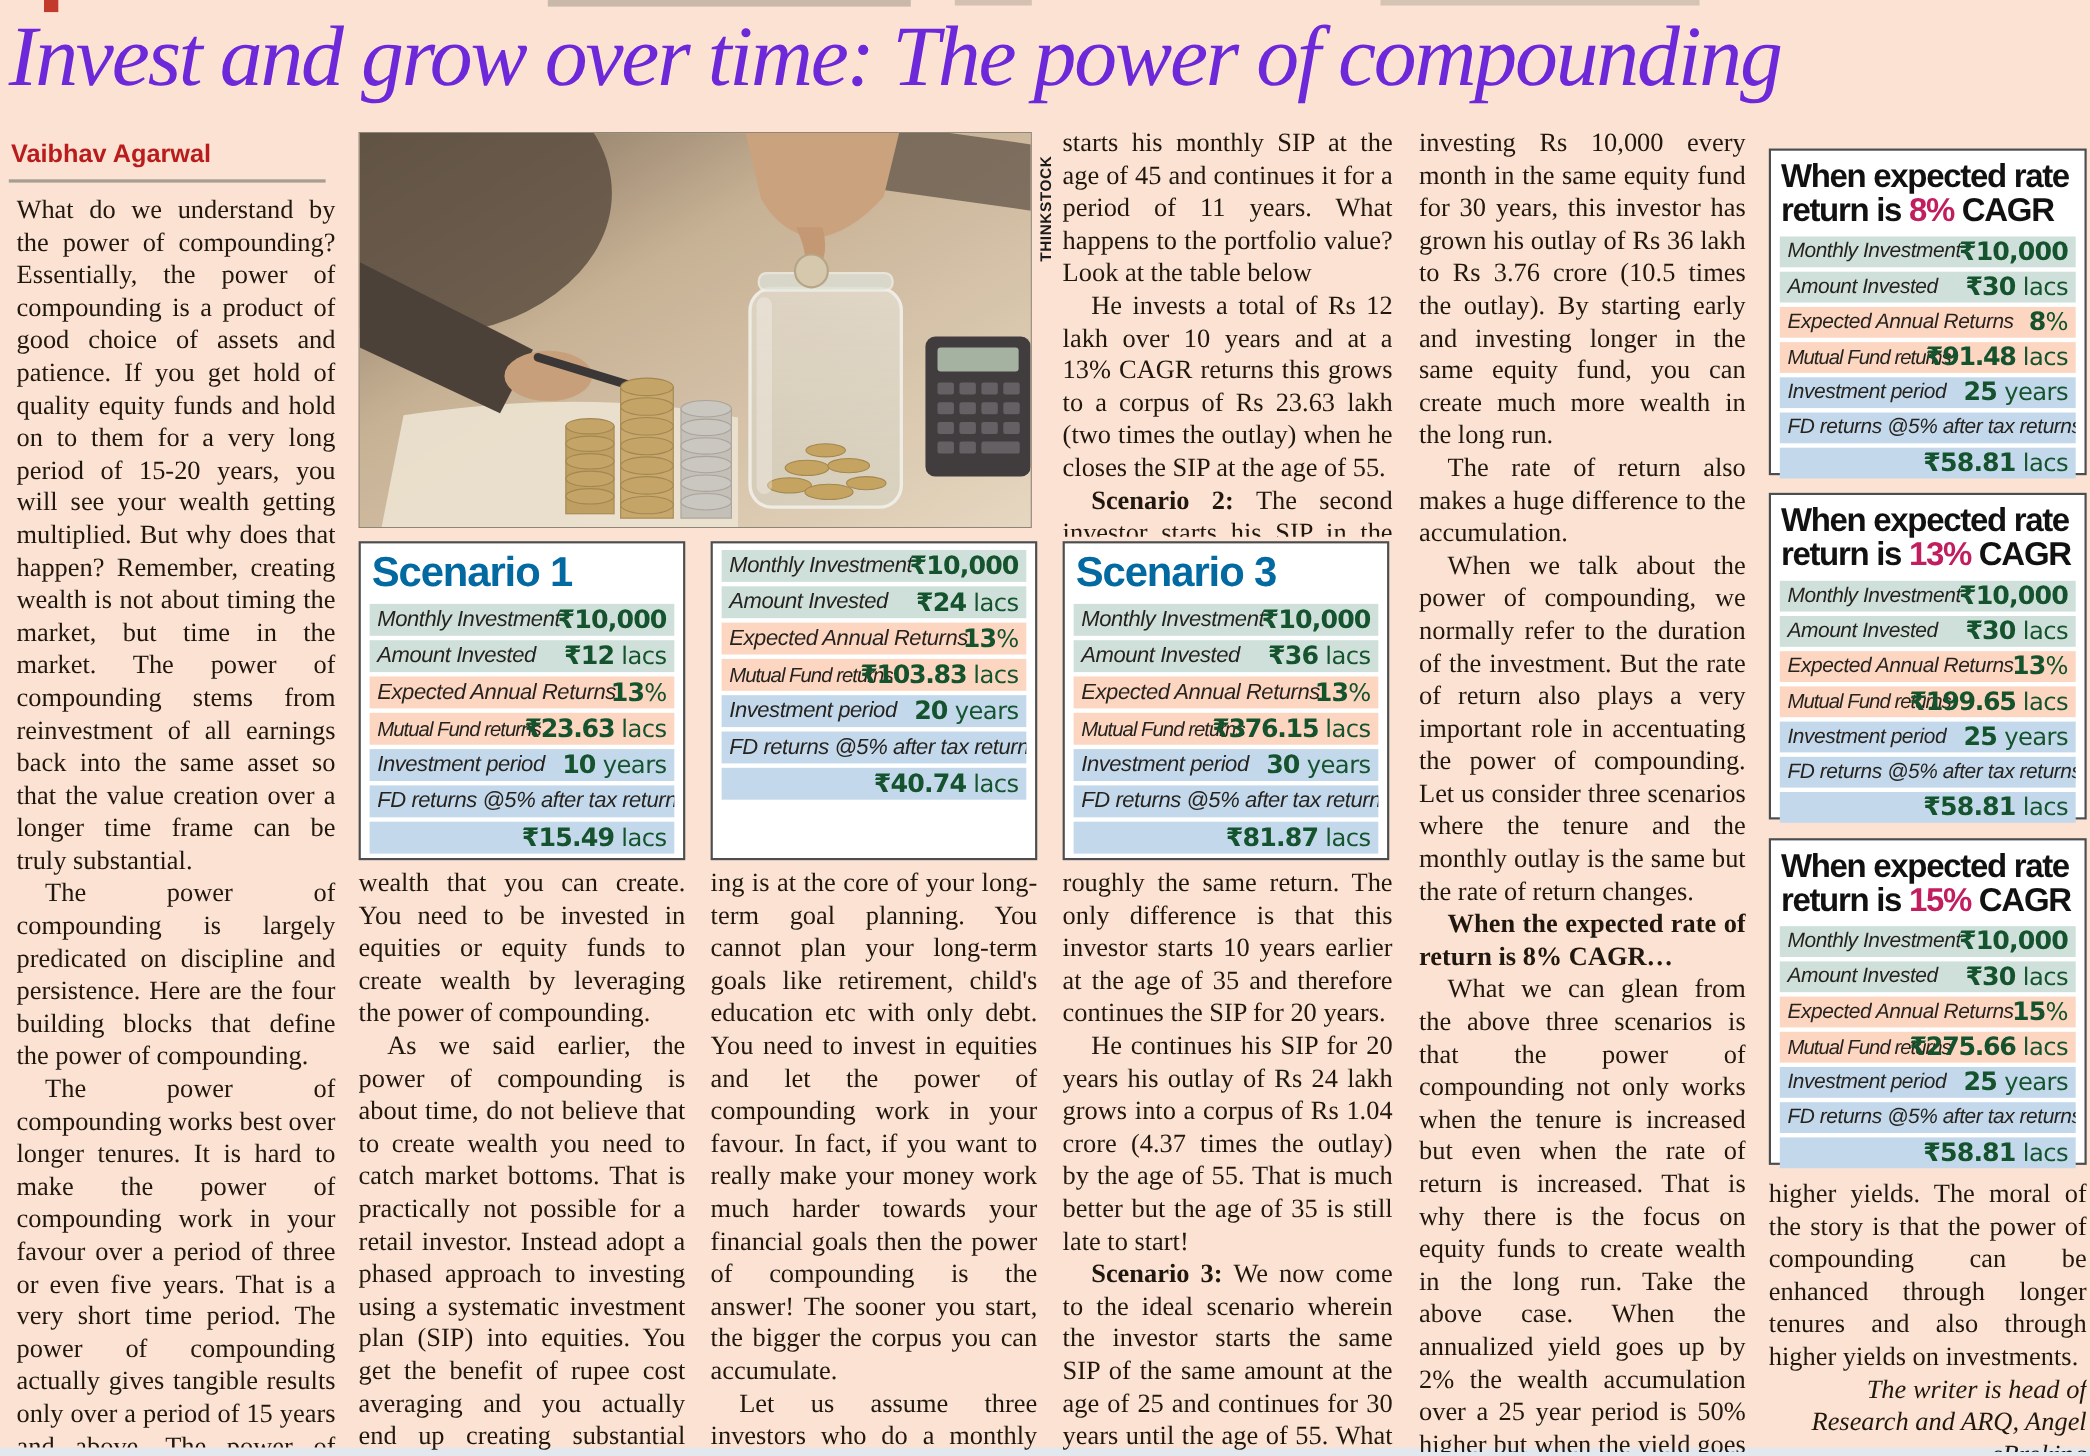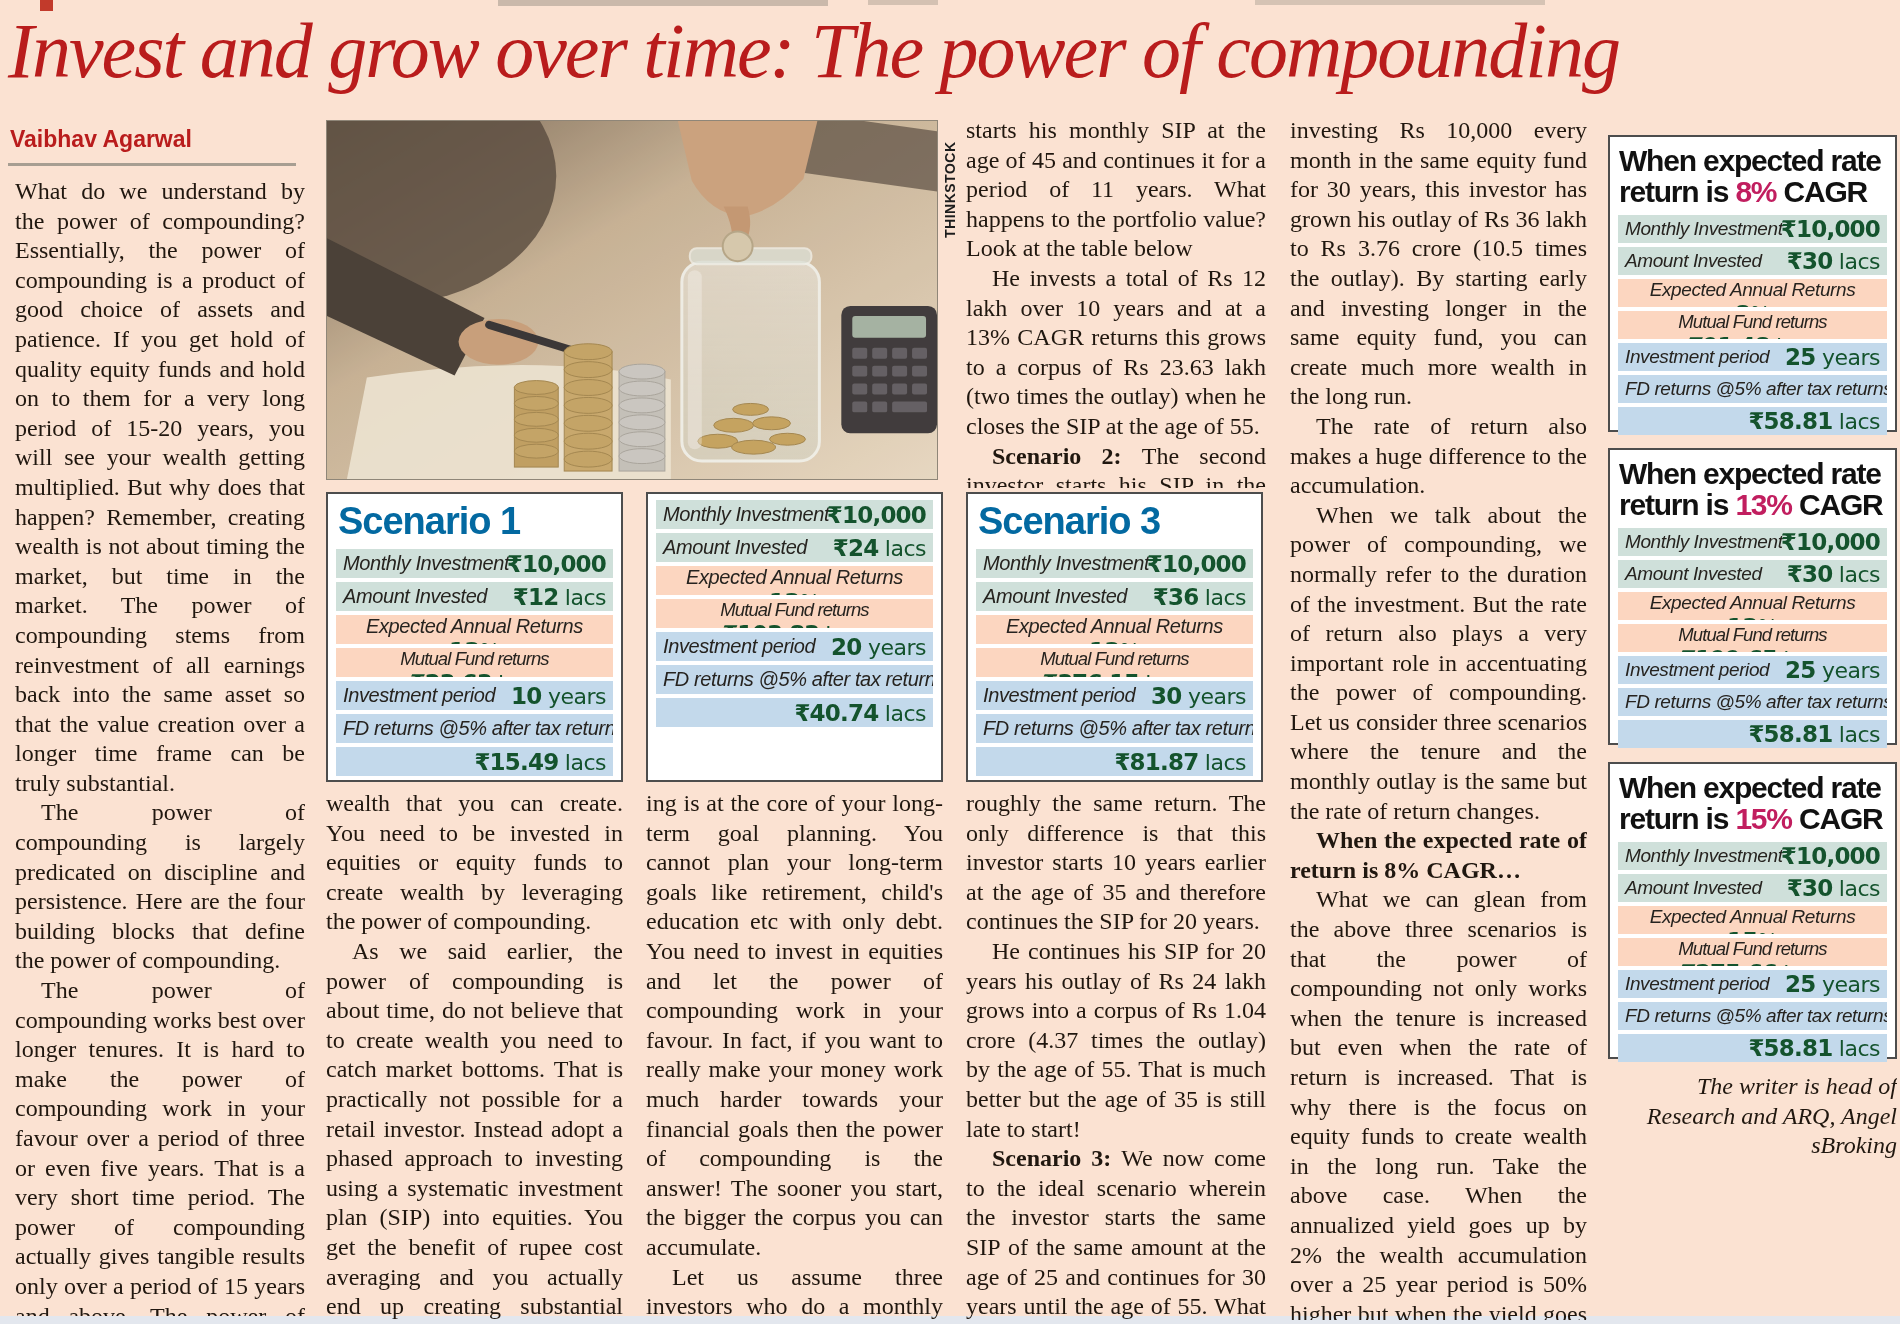--- a/index.html
+++ b/index.html
@@ -9,21 +9,21 @@
   
   .frag{position:absolute;}
   .frag-red{left:40px;top:0;width:13px;height:11px;background:#c23a2b;}
   .frag-gray1{left:498px;top:0;width:330px;height:6px;background:#a3988b;opacity:.55;}
   .frag-gray2{left:868px;top:0;width:70px;height:5px;background:#a3988b;opacity:.45;}
   .frag-gray3{left:1255px;top:0;width:290px;height:5px;background:#b0a496;opacity:.5;}
   .frag-bottom{left:0;bottom:0;width:1900px;height:8px;background:#e3e7ee;}
 
   .headline{position:absolute;left:8px;top:10px;width:1890px;white-space:nowrap;
     font-family:"Liberation Serif",serif;font-style:italic;font-weight:400;
-    font-size:78px;line-height:1.06;letter-spacing:-2px;color:#b91c1c;}
+    font-size:78px;line-height:1.06;letter-spacing:-2px;color:#6d28d9;}
   .byline{position:absolute;left:10px;top:126px;font-family:"Liberation Sans",sans-serif;
     font-weight:bold;font-size:23px;color:#b91c1c;}
   .byline-rule{position:absolute;left:8px;top:163px;width:288px;height:3px;background:#a79e92;}
 
   .body-col{position:absolute;font-size:24px;line-height:29.6px;text-align:justify;overflow:hidden;}
   .para{margin:0;text-indent:26px;}
   .para.noindent{text-indent:0;}
   .para.boldline{font-weight:bold;}
   .para.credit{font-style:italic;text-align:right;text-indent:0;}
 
@@ -52,21 +52,21 @@
   .sc-title{font-family:"Liberation Sans",sans-serif;font-weight:bold;font-size:38px;letter-spacing:-1px;
     color:#0369a1;margin:2px 0 9px 2px;line-height:1;}
   .rt-title{font-family:"Liberation Sans",sans-serif;font-weight:bold;font-size:30px;letter-spacing:-1.2px;
     color:#111;line-height:1.04;margin:2px 0 8px 1px;}
   .rt-title .rate{color:#c11e5f;}
 
   .trow{display:flex;justify-content:space-between;align-items:center;height:29px;margin-bottom:4px;
     padding:0 7px;box-sizing:border-box;overflow:hidden;}
   .rt-rows .trow{height:28px;}
   .tint-teal{background:#cfe0da;}
-  .tint-peach{background:#fcd6c0;flex-direction:column;}
+  .tint-peach{background:#fcd6c0;}
   .tint-blue{background:#c3d9eb;}
   .trow.total{justify-content:flex-end;}
   .tlabel{font-family:"Liberation Sans",sans-serif;font-style:italic;font-size:20px;color:#26231f;
     white-space:nowrap;letter-spacing:-0.4px;flex:0 1 auto;min-width:0;}
   .rt-rows .tlabel{font-size:19px;}
   .tvalue{font-family:"DejaVu Sans","Liberation Sans",sans-serif;font-weight:bold;font-size:23px;
     color:#14532d;white-space:nowrap;letter-spacing:-0.8px;}
   .tunit{font-weight:normal;font-size:22px;letter-spacing:-0.5px;}
   .trow.cond .tlabel{font-size:18.5px;letter-spacing:-0.9px;}
   .trow.cond .tvalue{letter-spacing:-1.2px;}
@@ -209,20 +209,21 @@
       <p class="para"><b>Scenario 3: </b>We now come to the ideal scenario wherein the investor starts the same SIP of the same amount at the age of 25 and continues for 30 years until the age of 55. What happens in this case</p>
     </div>
   <div class="body-col col5">
       <p class="para noindent">investing Rs 10,000 every month in the same equity fund for 30 years, this investor has grown his outlay of Rs 36 lakh to Rs 3.76 crore (10.5 times the outlay). By starting early and investing longer in the same equity fund, you can create much more wealth in the long run.</p>
       <p class="para">The rate of return also makes a huge difference to the accumulation.</p>
       <p class="para">When we talk about the power of compounding, we normally refer to the duration of the investment. But the rate of return also plays a very important role in accentuating the power of compounding. Let us consider three scenarios where the tenure and the monthly outlay is the same but the rate of return changes.</p>
       <p class="para boldline">When the expected rate of return is 8% CAGR…</p>
       <p class="para">What we can glean from the above three scenarios is that the power of compounding not only works when the tenure is increased but even when the rate of return is increased. That is why there is the focus on equity funds to create wealth in the long run. Take the above case. When the annualized yield goes up by 2% the wealth accumulation over a 25 year period is 50% higher but when the yield goes up by 5% the wealth accumulation has more than doubled. That illustrates how the power of compounding works; not only with the help of longer time frames but also</p>
     </div>
   <div class="body-col col6">
+      <p class="para noindent">higher yields. The moral of the story is that the power of compounding can be enhanced through longer tenures and also through higher yields on investments.</p>
       <p class="para credit">The writer is head of Research and ARQ, Angel sBroking</p>
     </div>
 
   <div class="dtable sc1">
     <div class="sc-title">Scenario 1</div>
     <div class="sc-rows">
         <div class="trow tint-teal">
           <span class="tlabel">Monthly Investment</span>
           <span class="tvalue">₹10,000</span>
         </div>

